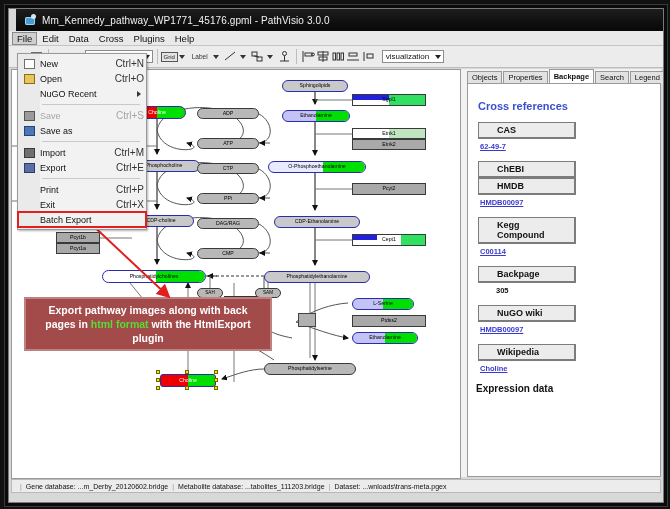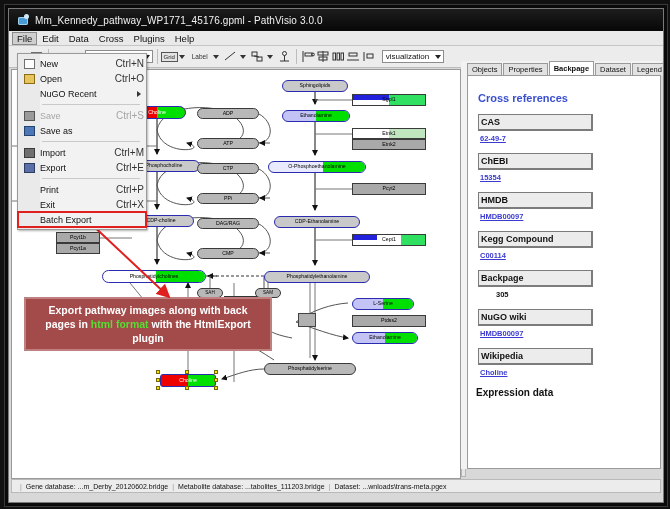--- a/index.html
+++ b/index.html
@@ -7,21 +7,21 @@
        font-family:"Liberation Sans",sans-serif;}
 
   
   #root{position:relative;width:670px;height:509px;background:#111;}
   .outer-frame{position:absolute;left:4px;top:4px;width:662px;height:501px;
                background:#0a0a0a;border:1px solid #3a3a3a;}
   .win{position:absolute;left:8px;top:8px;width:654px;height:493px;
        background:#d8d8d8;border:1px solid #7a7a7a;overflow:hidden;}
 
   
-  .titlebar{position:absolute;left:0;top:0;width:654px;height:22px;
+  .titlebar{position:absolute;left:7px;top:0;width:654px;height:22px;
             background:linear-gradient(#1d1d1d,#070707);
             display:flex;align-items:center;}
   .tb-icon{width:13px;height:13px;margin:0 5px 0 8px;position:relative;flex:none;}
   .tb-icon:before{content:"";position:absolute;left:1px;top:3px;width:10px;height:8px;
       background:#4a9bd4;border-radius:2px;box-shadow:inset 0 0 0 1px #9fd0ec;}
   .tb-icon:after{content:"";position:absolute;left:7px;top:0px;width:5px;height:5px;
       background:#cfe8f7;border-radius:50%;}
   .tb-title{color:#f2f2f2;font-size:10px;letter-spacing:.1px;white-space:nowrap;}
 
   
@@ -74,35 +74,35 @@
            color:#fff;font-weight:bold;font-size:10.5px;line-height:1.35;
            text-align:center;display:flex;align-items:center;justify-content:center;
            padding:4px 6px;box-sizing:border-box;}
   .hl{color:#55dd33;text-align:center;}
 
   
   .handle{position:absolute;width:4px;height:4px;background:#ffe000;
           border:1px solid #6b6b00;box-sizing:border-box;}
 
   
-  .side{position:absolute;left:452px;top:52px;width:200px;height:408px;
+  .side{position:absolute;left:452px;top:60px;width:200px;height:408px;
         background:#f2f2f2;}
   .side-tabs{position:absolute;left:6px;top:0px;width:194px;height:15px;
              display:flex;align-items:flex-end;}
   .stab{font-size:7.5px;color:#111;padding:1px 4px;background:#e2e2e2;
         border:1px solid #9a9a9a;border-bottom:none;margin-right:1px;line-height:10px;}
   .stab.sel{background:#fff;font-weight:bold;padding:2px 4px;}
   .side-body{position:absolute;left:6px;top:14px;width:194px;height:394px;
              background:#fff;border:1px solid #9a9a9a;box-sizing:border-box;
              overflow:hidden;}
   .xref-title{font-size:11px;font-weight:bold;color:#3a4fd0;
               margin:16px 5px 10px 10px;}
-  .xbox{margin:0 0 0 10px;width:115px;background:#ececec;border:1px solid #7c7c7c;
+  .xbox{margin:0 0 0 10px;width:98px;background:#ececec;border:1px solid #7c7c7c;
         border-right-width:2px;border-bottom-width:2px;
-        font-size:9px;font-weight:bold;color:#111;padding:2px 2px;box-sizing:border-box;}
+        font-size:9px;font-weight:bold;color:#111;padding:2px 18px;box-sizing:border-box;}
   .xval{margin:3px 0 10px 12px;font-size:7.5px;color:#3a3ad0;
         text-decoration:underline;font-weight:bold;}
   .xval.plain{color:#111;text-decoration:none;padding-left:16px;}
   .expr{font-size:10px;font-weight:bold;color:#111;margin:6px 0 0 8px;}
   .left-mini-scroll{position:absolute;left:452px;top:62px;width:5px;height:406px;
         background:#e6e6e6;border:1px solid #b5b5b5;box-sizing:border-box;}
 
   
   .statusbar{position:absolute;left:2px;top:470px;width:650px;height:14px;
              background:#ececec;border:1px solid #b9b9b9;box-sizing:border-box;
@@ -540,32 +540,31 @@
       <span class="flabel">Batch Export</span>
     </div>
   </div>
 
   <div class="left-mini-scroll"></div>
   <div class="side">
     <div class="side-tabs">
       <div class="stab">Objects</div>
       <div class="stab">Properties</div>
       <div class="stab sel">Backpage</div>
-      <div class="stab">Dataset</div>
+      <div class="stab">Search</div>
       <div class="stab">Legend</div>
     </div>
 
     <div class="side-body">
       <div class="xref-title">Cross references</div>
 
       <div class="xbox">CAS</div>
       <div class="xval">62-49-7</div>
 
       <div class="xbox">ChEBI</div>
-      <div class="xval">15354</div>
 
       <div class="xbox">HMDB</div>
       <div class="xval">HMDB00097</div>
 
       <div class="xbox">Kegg Compound</div>
       <div class="xval">C00114</div>
 
       <div class="xbox">Backpage</div>
       <div class="xval plain">305</div>
 

